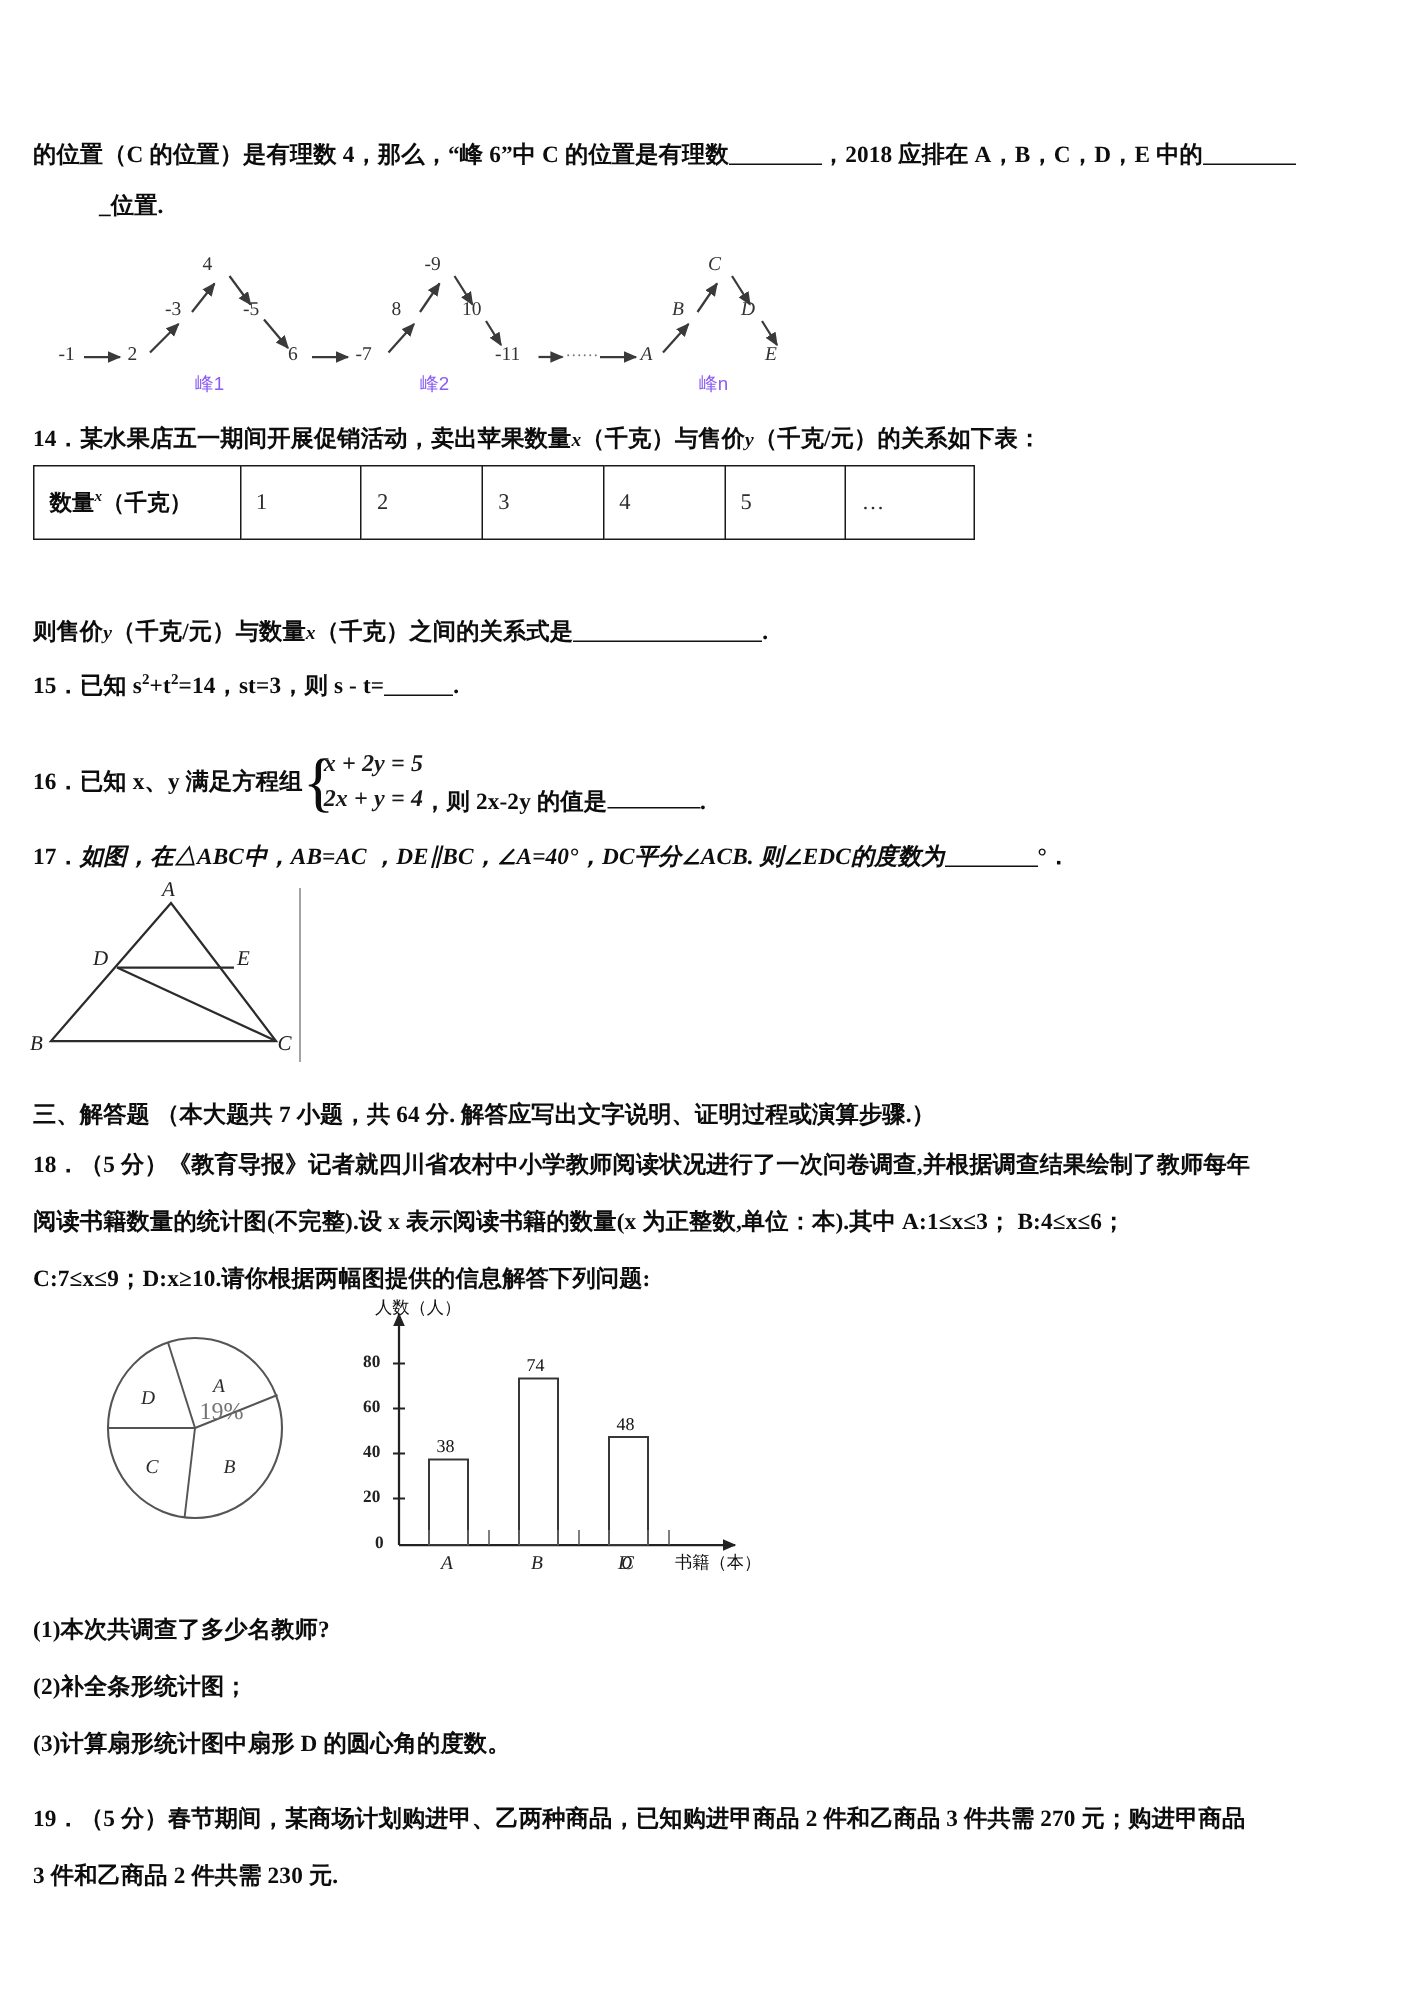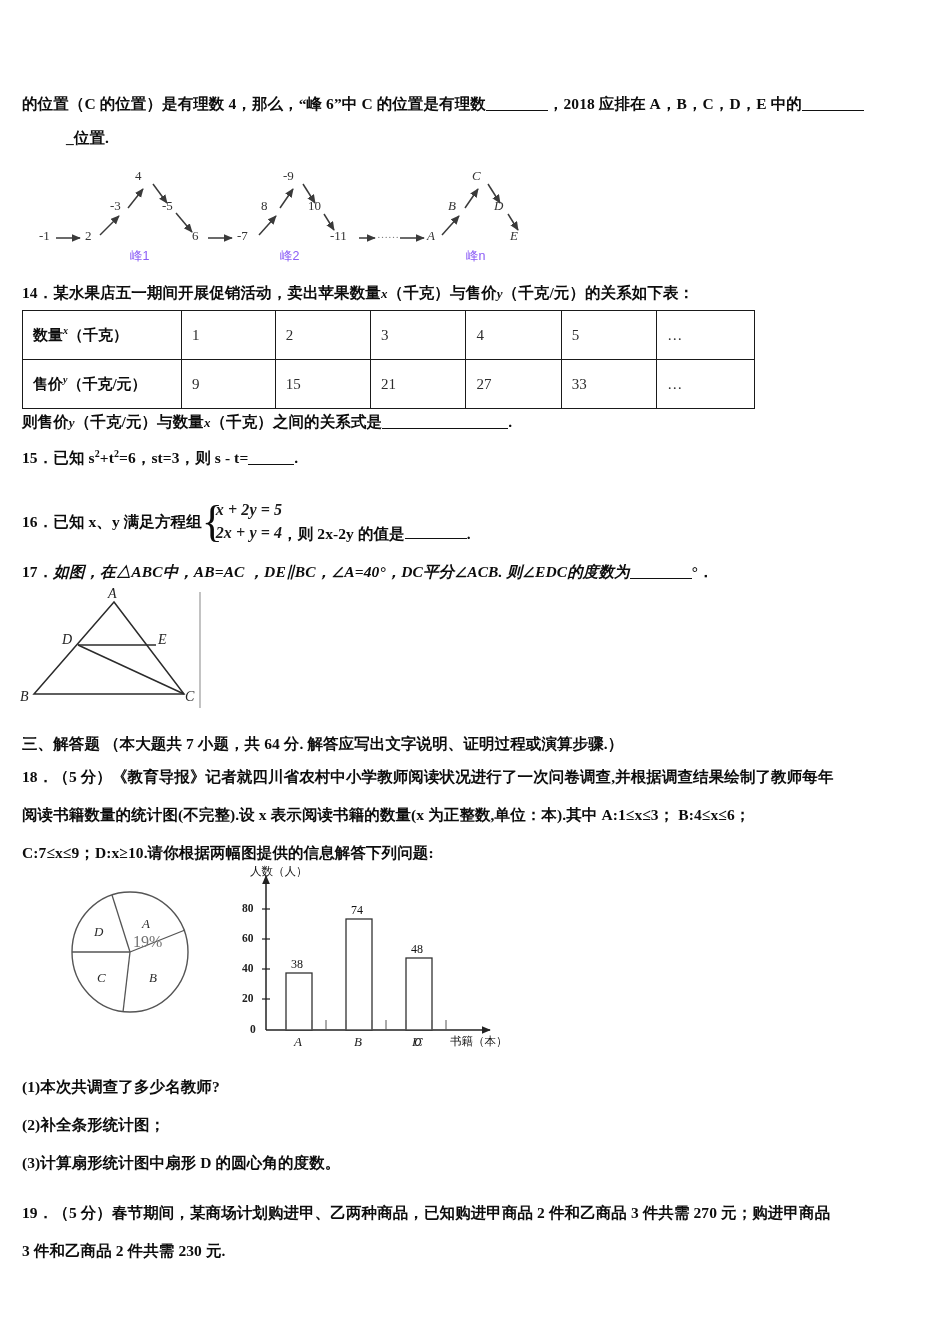--- a/index.html
+++ b/index.html
@@ -41,21 +41,21 @@
      position:absolute; font-family:"Liberation Serif", serif;
      font-size:13px; color:#333; white-space:nowrap;
   }
   .pk-lbl.it { font-style: italic; }
   .pk-cap { position:absolute; font-size:12.5px; color:#8b5cf6; font-family:"Liberation Sans", sans-serif;}
 
   
   .tbl {
     position:absolute; left:22px; top:310px;
     border-collapse: collapse;
-    width: 733px;
+    width: 628px;
   }
   .tbl td {
     border: 1px solid #1a1a1a;
     height: 44px;
     padding: 2px 10px;
     font-size: 15px;
     color: #2d2d2d;
     font-family: "Liberation Serif", serif;
     vertical-align: middle;
   }
@@ -165,38 +165,29 @@
     <tbody>
         <tr>
       <td class="head"><span>数量</span><span class="sup">x</span><span>（千克）</span></td>
       <td class="cell">1</td>
       <td class="cell">2</td>
       <td class="cell">3</td>
       <td class="cell">4</td>
       <td class="cell">5</td>
       <td class="last">…</td>
     </tr>
-    <tr>
-      <td class="head"><span>售价</span><span class="sup">y</span><span>（千克/元）</span></td>
-      <td class="cell">9</td>
-      <td class="cell">15</td>
-      <td class="cell">21</td>
-      <td class="cell">27</td>
-      <td class="cell">33</td>
-      <td class="last">…</td>
-    </tr>
   </tbody>
     </table>
 
   <div class="blk qtext" style="left:22px; top:410px;">
     <span>则售价</span><span class="ital" style="font-size:13px;">y</span><span>（千克/元）与数量</span><span class="ital" style="font-size:13px;">x</span><span>（千克）之间的关系式是</span><span class="blank-l"></span><span>.</span>
   </div>
 
   <div class="blk qtext" style="left:22px; top:446px;">
-    <span>15．</span><span>已知 s</span><span class="sup" style="font-style:normal;">2</span><span>+t</span><span class="sup" style="font-style:normal;">2</span><span>=6，st=3，则 s - t=</span><span class="blank-s"></span><span>.</span>
+    <span>15．</span><span>已知 s</span><span class="sup" style="font-style:normal;">2</span><span>+t</span><span class="sup" style="font-style:normal;">2</span><span>=14，st=3，则 s - t=</span><span class="blank-s"></span><span>.</span>
   </div>
 
   <div class="blk qtext" style="left:22px; top:498px;">
     <span style="display:inline-block; vertical-align:middle;">16．</span><span style="display:inline-block; vertical-align:middle;">已知 x、y 满足方程组</span><span class="sys"><span class="brace">{</span><span class="eqs"><span style="display:block;">x + 2y = 5</span><span style="display:block;">2x + y = 4</span></span></span><span style="display:inline-block; vertical-align:-14px;">，则 2x-2y 的值是</span><span class="blank-m" style="vertical-align:-14px;"></span><span style="display:inline-block; vertical-align:-14px;">.</span>
   </div>
 
   <div class="blk qtext" style="left:22px; top:560px;">
     <span>17．</span><span class="ital" style="font-weight:600;">如图，在△ABC中，AB=AC ，DE∥BC，∠A=40°，DC平分∠ACB. 则∠EDC的度数为</span><span class="blank-m"></span><span>°．</span>
   </div>
 

